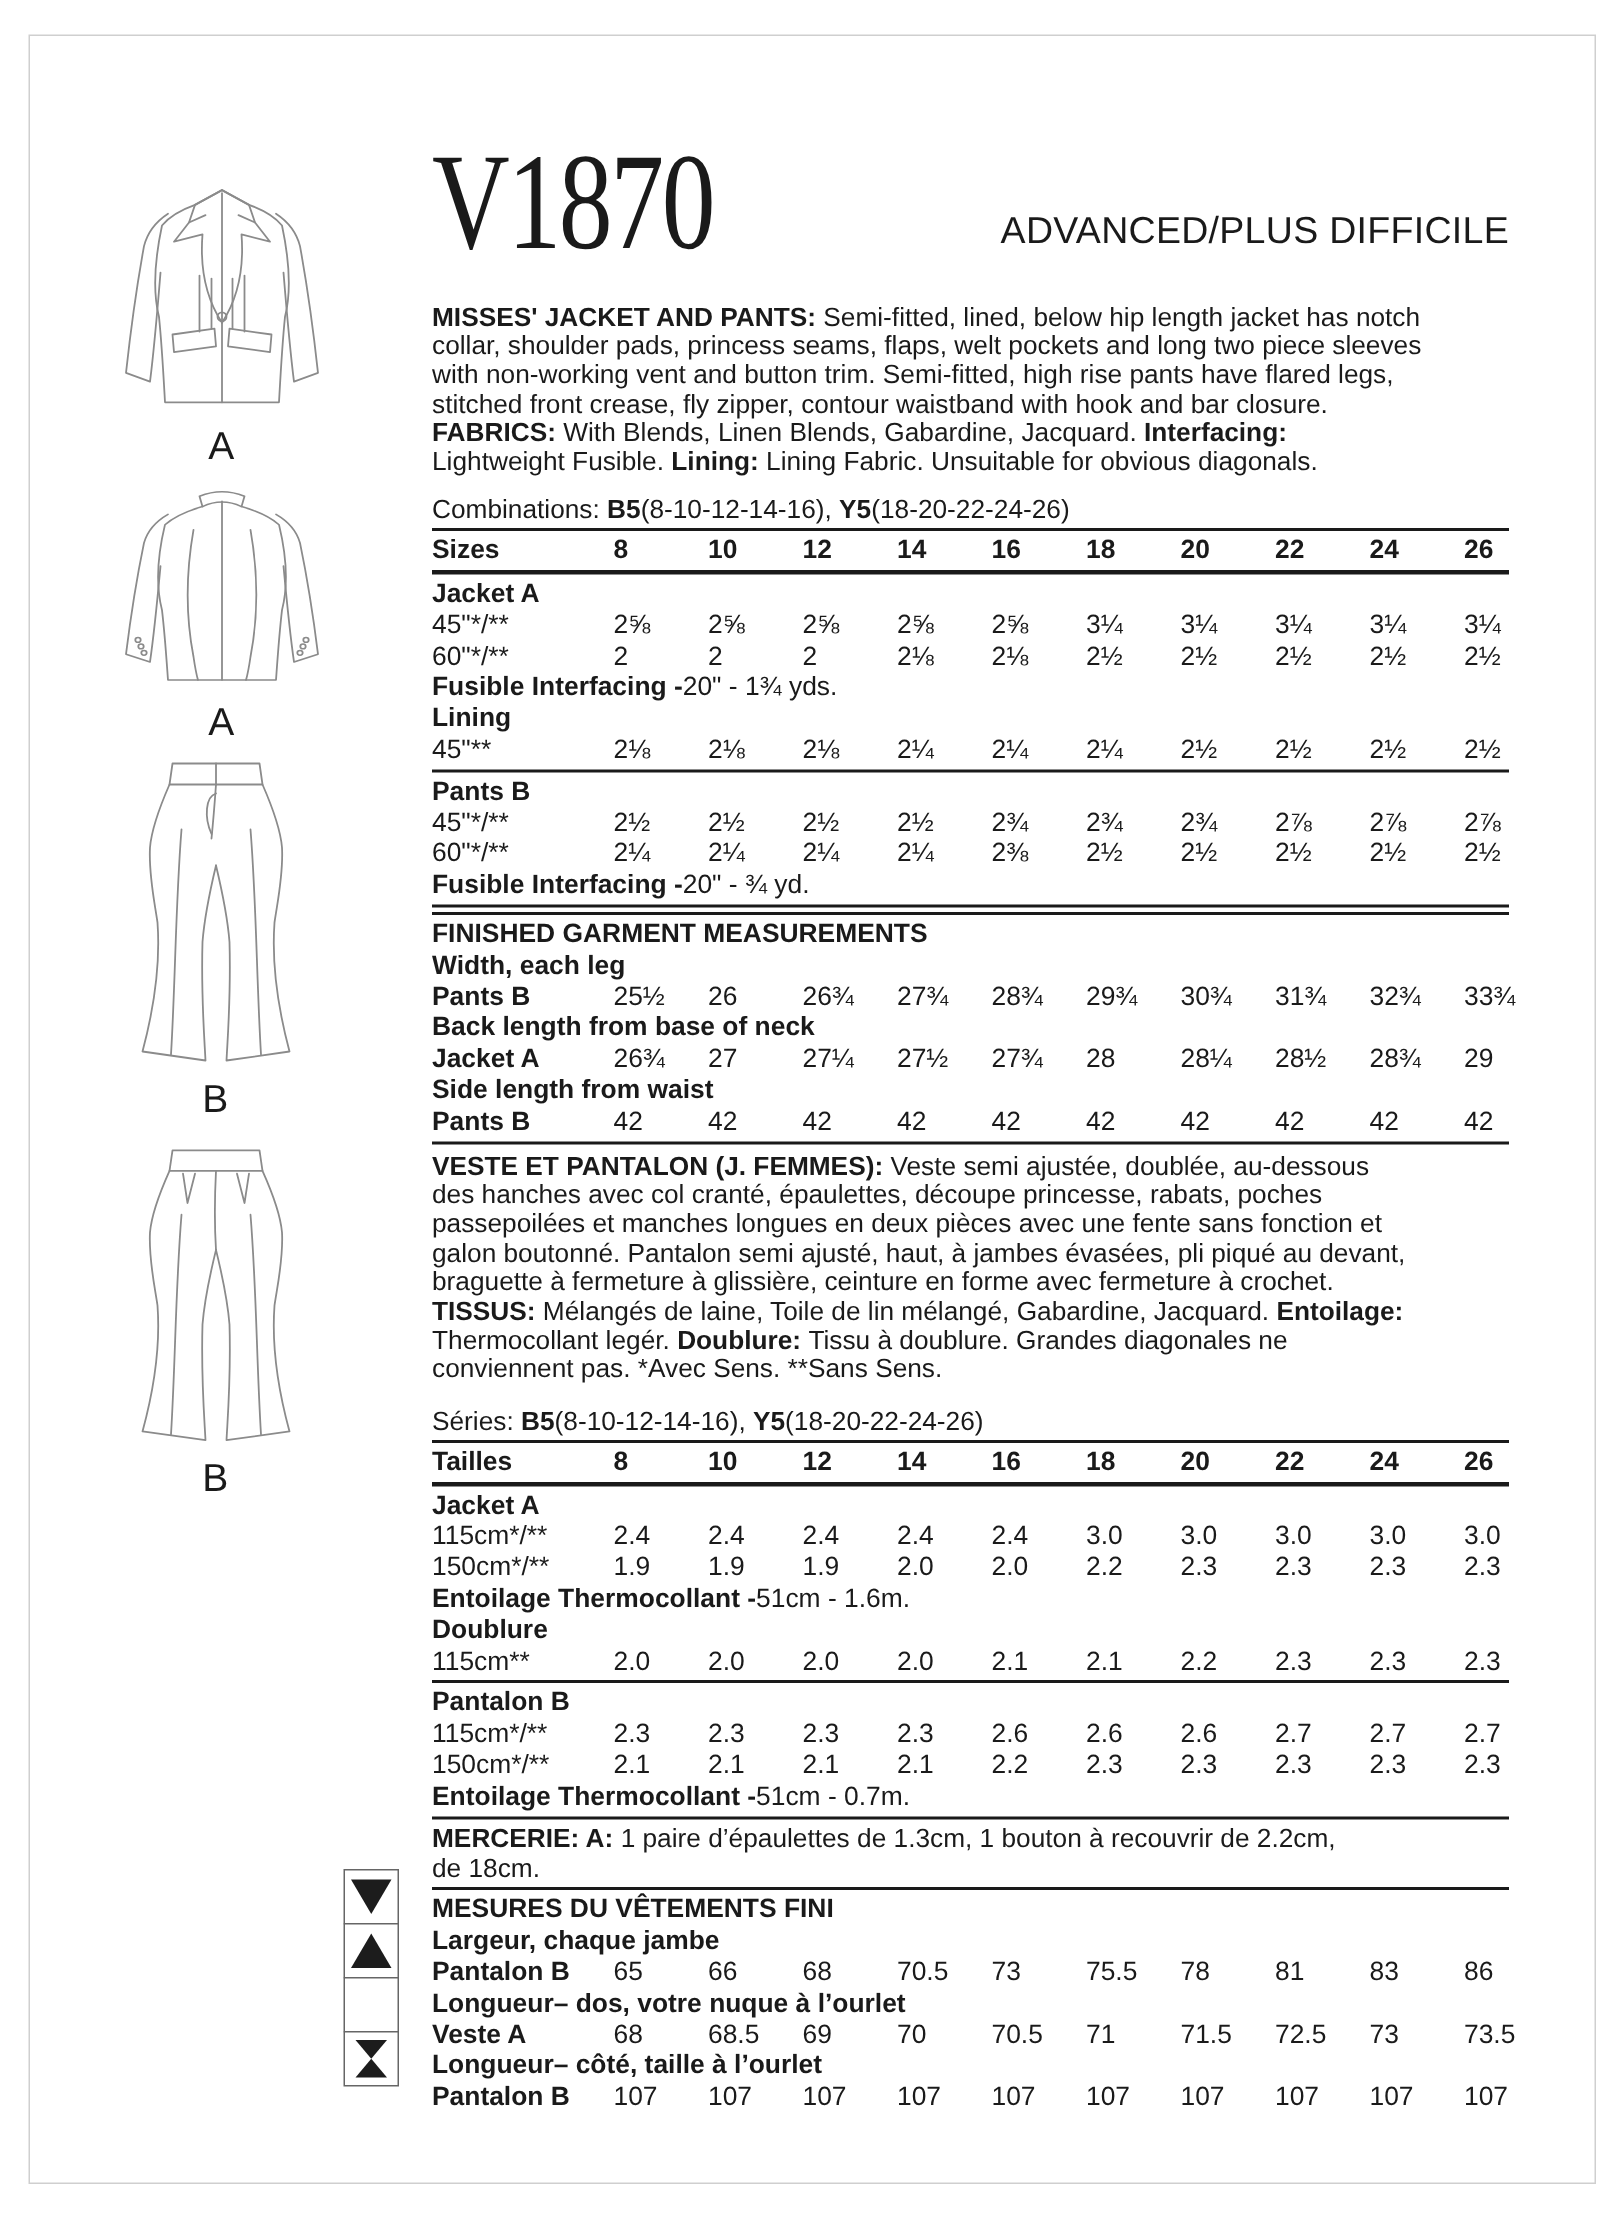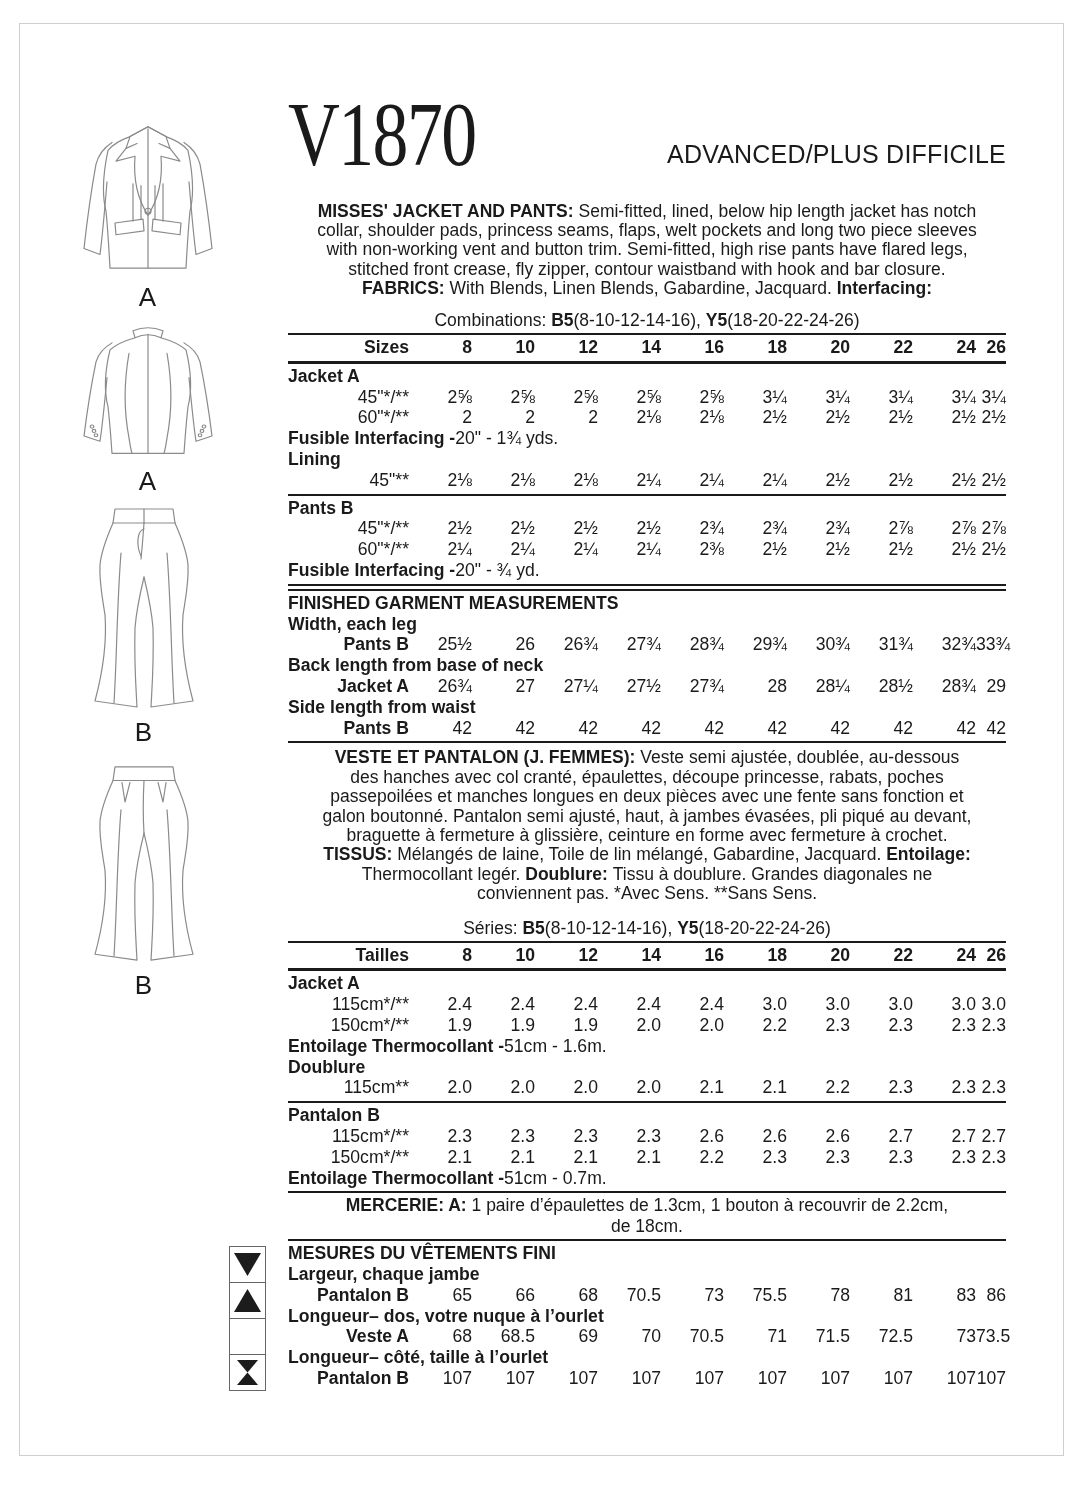--- a/index.html
+++ b/index.html
@@ -5,29 +5,29 @@
   html,body{margin:0;padding:0;background:#fff;}
   body{width:1080px;height:1485px;position:relative;font-family:"Liberation Sans",sans-serif;color:#1a1a1a;overflow:hidden;}
   .page{position:absolute;left:19px;top:23px;width:1043px;height:1431px;border:1px solid #cfcfcf;background:#fff;}
   .b{font-weight:bold;}
   
   .main{position:absolute;left:268px;top:70px;width:718px;}
   .title{position:relative;height:100px;}
   .brand{position:absolute;left:0;top:-6px;font-family:"Liberation Serif",serif;font-size:92px;line-height:1;letter-spacing:-2px;transform:scaleX(.78);transform-origin:0 0;white-space:nowrap;}
   .difficulty{position:absolute;right:0;top:46px;font-size:25px;letter-spacing:.2px;white-space:nowrap;margin-left:12px;}
   .para{font-size:17.5px;line-height:19.2px;}
-  .para div{white-space:nowrap;text-align:center;}
+  .para div{white-space:nowrap;}
   .desc{margin-top:8px;}
   .combin{margin-top:12px;line-height:20px;}
   .notions{line-height:20.4px;}
   .frdesc{margin-top:5px;line-height:19.4px;}
   .series{margin-top:14px;line-height:20px;}
   .mercerie{line-height:20.4px;}
   
-  .tbl{font-size:17.6px;text-align:right;}
+  .tbl{font-size:17.6px;}
   .trow{display:flex;align-items:baseline;height:20.8px;white-space:nowrap;}
   .trow .lab{flex:0 0 121px;}
   .trow .c{flex:0 0 63px;}
   .trow .c:last-child{flex:1 1 auto;}
   .rule{height:0;border-top:2px solid #1a1a1a;margin:3px 0 2px 0;}
   .rule.w2{border-top-width:2px;}
   .rule.w3{border-top-width:3px;}
   
   .fig{position:absolute;width:170px;text-align:center;}
   .fig svg{display:block;}
@@ -145,20 +145,21 @@
       <div class="brand">V1870</div>
       <div class="difficulty">ADVANCED/PLUS DIFFICILE</div>
     </div>
 
     <div class="para desc">
         <div><span class="b">MISSES' JACKET AND PANTS: </span><span>Semi-fitted, lined, below hip length jacket has notch</span></div>
         <div><span>collar, shoulder pads, princess seams, flaps, welt pockets and long two piece sleeves</span></div>
         <div><span>with non-working vent and button trim. Semi-fitted, high rise pants have flared legs,</span></div>
         <div><span>stitched front crease, fly zipper, contour waistband with hook and bar closure.</span></div>
         <div><span class="b">FABRICS: </span><span>With Blends, Linen Blends, Gabardine, Jacquard. </span><span class="b">Interfacing:</span></div>
+        <div><span>Lightweight Fusible. </span><span class="b">Lining: </span><span>Lining Fabric. Unsuitable for obvious diagonals.</span></div>
       </div>
 
     <div class="para combin">
         <div><span>Combinations: </span><span class="b">B5</span><span>(8-10-12-14-16), </span><span class="b">Y5</span><span>(18-20-22-24-26)</span></div>
       </div>
 
     <div class="tbl">
         <div class="rule w2"></div>
         <div class="trow b">
           <span class="lab">Sizes</span>

